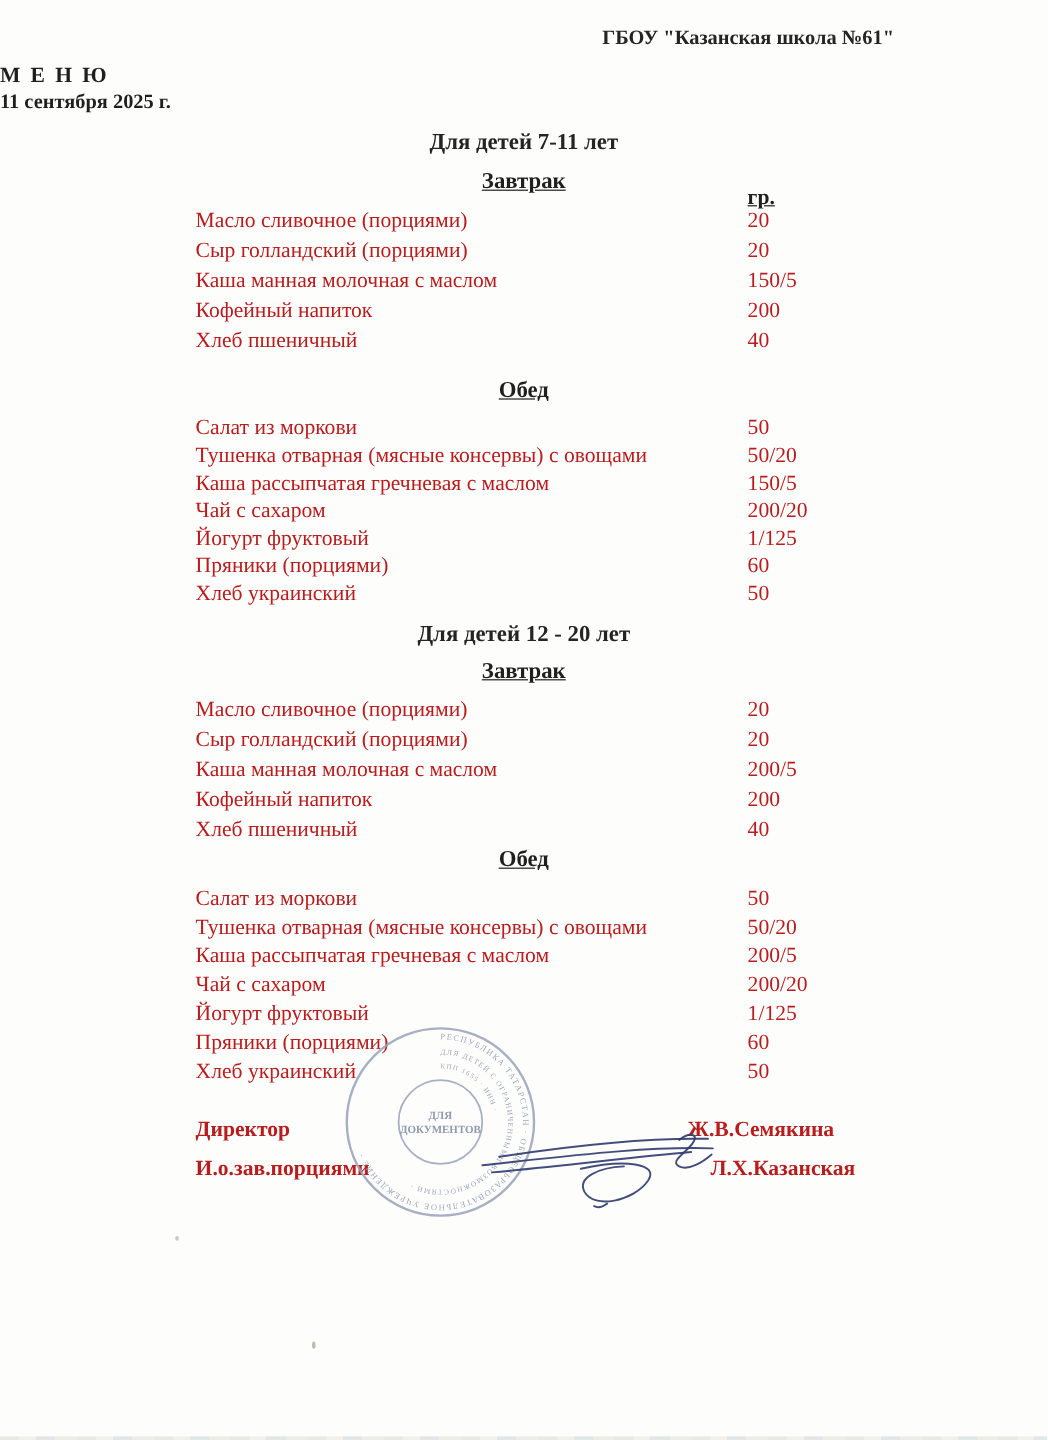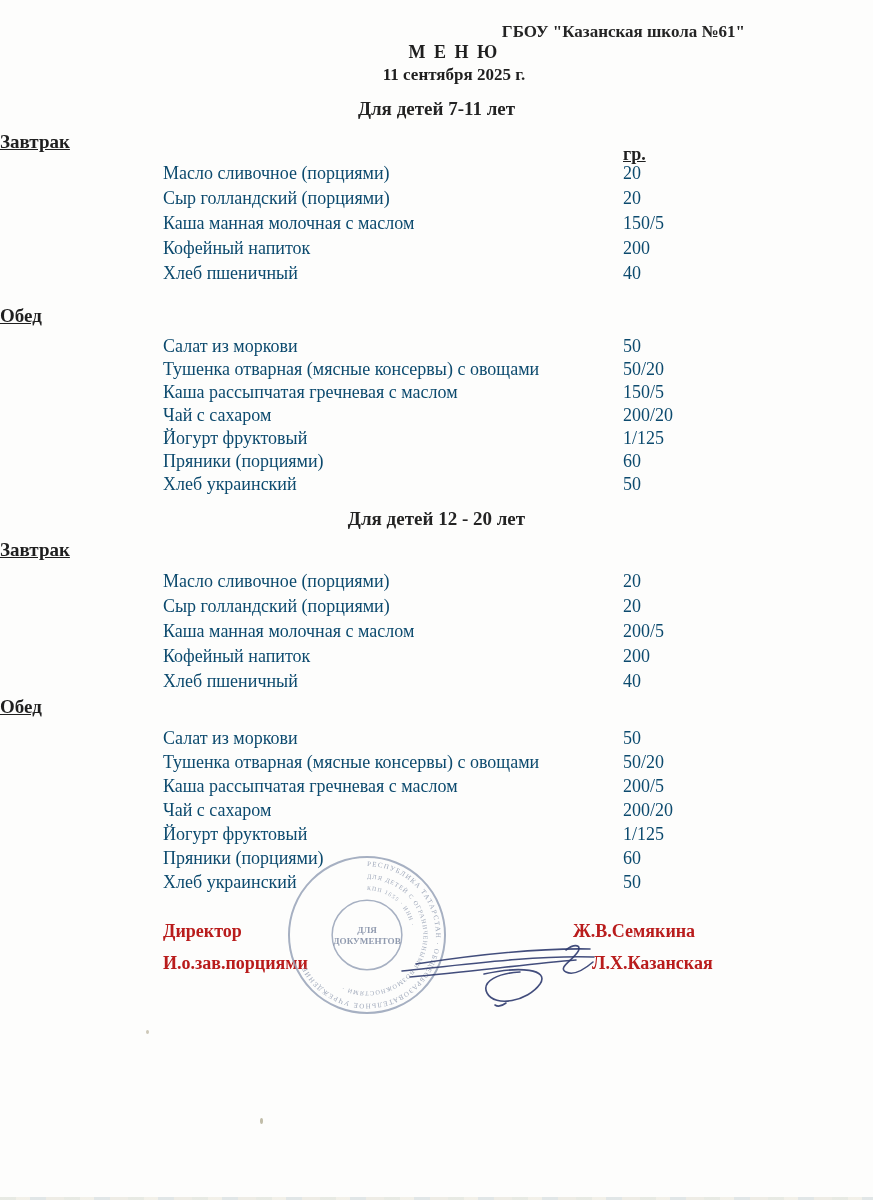--- a/index.html
+++ b/index.html
@@ -15,22 +15,21 @@
   .org-header {
     padding:22px 128px 0 0;
     text-align:right;
     font-weight:bold;
     font-size:17px;
     line-height:20px;
     color:#242424;
   }
   .title-block {
     width:812px;
-    text-align:center;
-    padding-left:48px;
+    margin-top:10px;
   }
   .menu-title {
     font-weight:bold;
     font-size:18px;
     line-height:20px;
     letter-spacing:2px;
   }
   .menu-date {
     font-weight:bold;
     font-size:17px;
@@ -52,41 +51,42 @@
     position:relative;
     margin-top:10px;
     margin-bottom:7px;
     height:24px;
   }
   .group:nth-child(1) .meal:nth-child(2) .meal-header-row { margin-top:18px; }
   .group:nth-child(2) .meal-header-row { margin-top:8px; }
   .group:nth-child(2) .meal:nth-child(2) .meal-header-row { margin-top:1px; }
   .meal-title {
     display:block;
+    text-align:center;
     font-weight:bold;
     font-size:19px;
     line-height:24px;
     text-decoration:underline;
   }
   .units {
     position:absolute;
     top:12px; right:140px;
     width:110px;
     text-align:left;
     font-weight:bold;
     font-size:18px;
     line-height:24px;
     text-decoration:underline;
   }
   .menu-row {
     display:flex;
     margin:0 140px 0 163px;
     font-size:18px;
     line-height:25px;
-    color:#0c4a6e;
+    color:#b91c1c;
   }
   .group:nth-child(1) .meal:nth-child(2) .menu-row { line-height:23px; }
   .group:nth-child(2) .meal:nth-child(2) .menu-row { line-height:24px; }
   .dish { flex:1; }
   .qty { width:110px; }
   
   .signature-block { margin-top:26px; }
   .sig-row {
     position:relative;
     height:22px;

